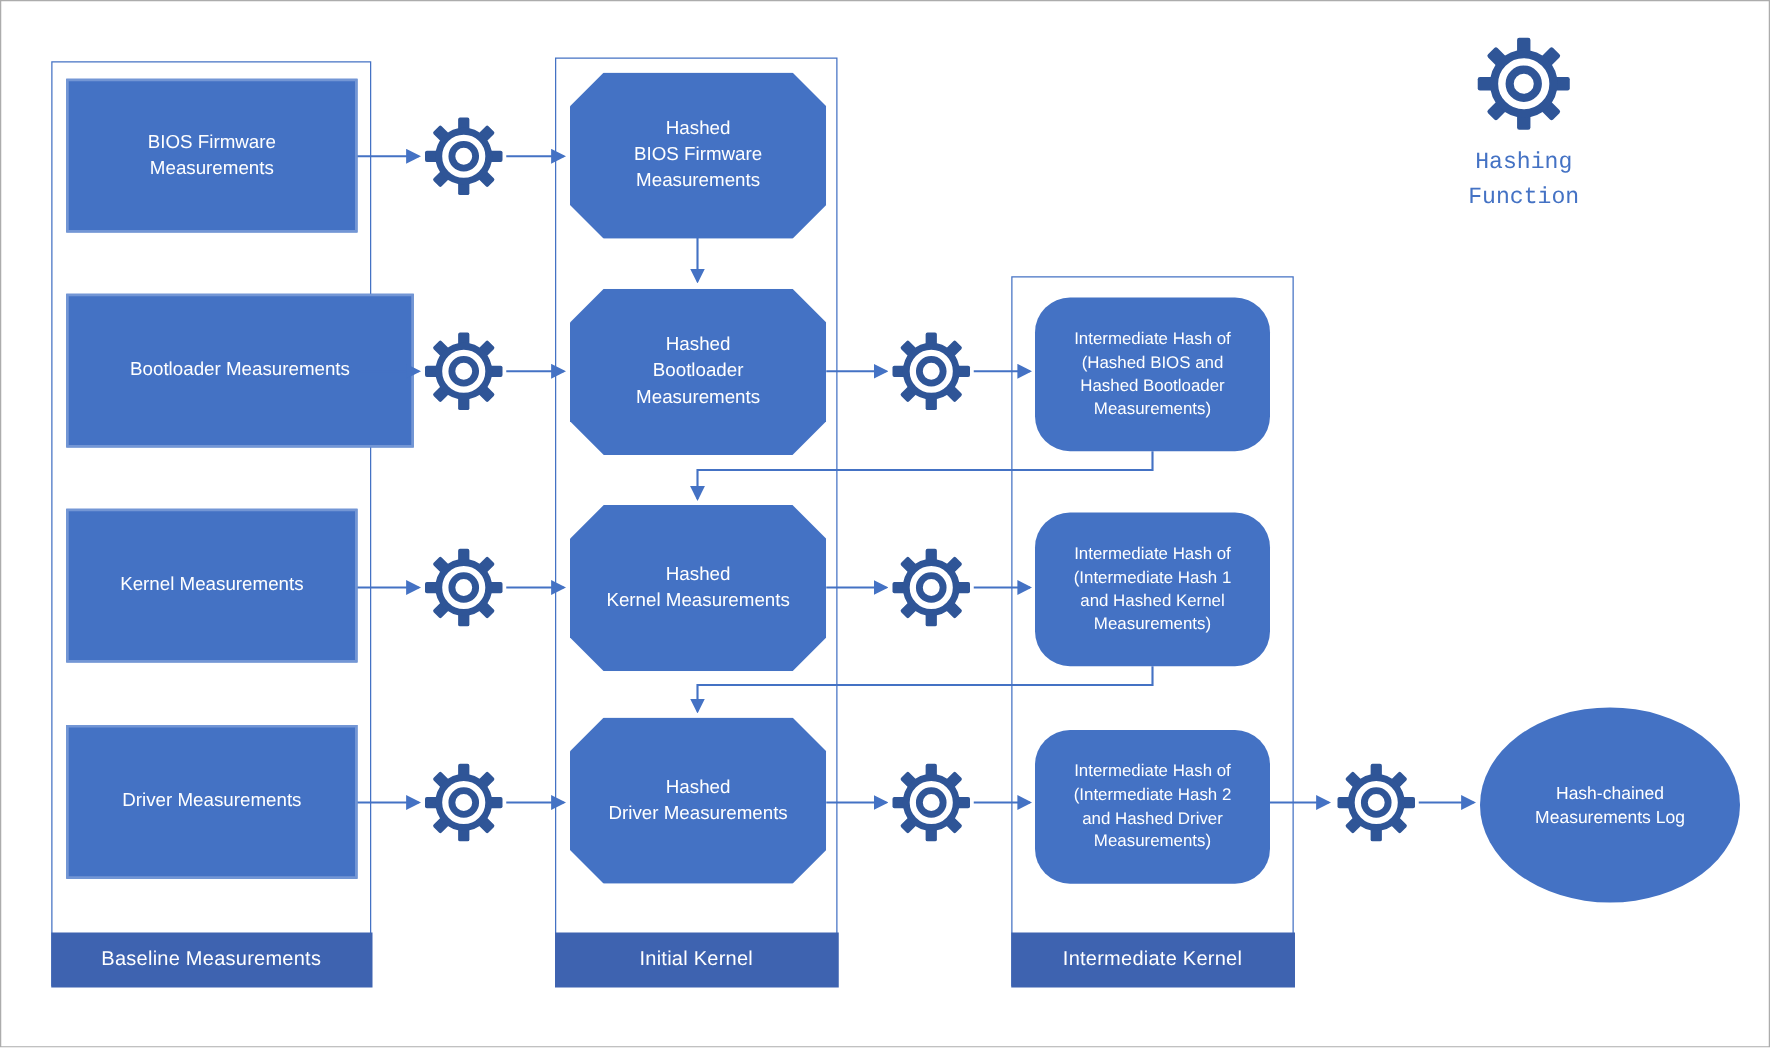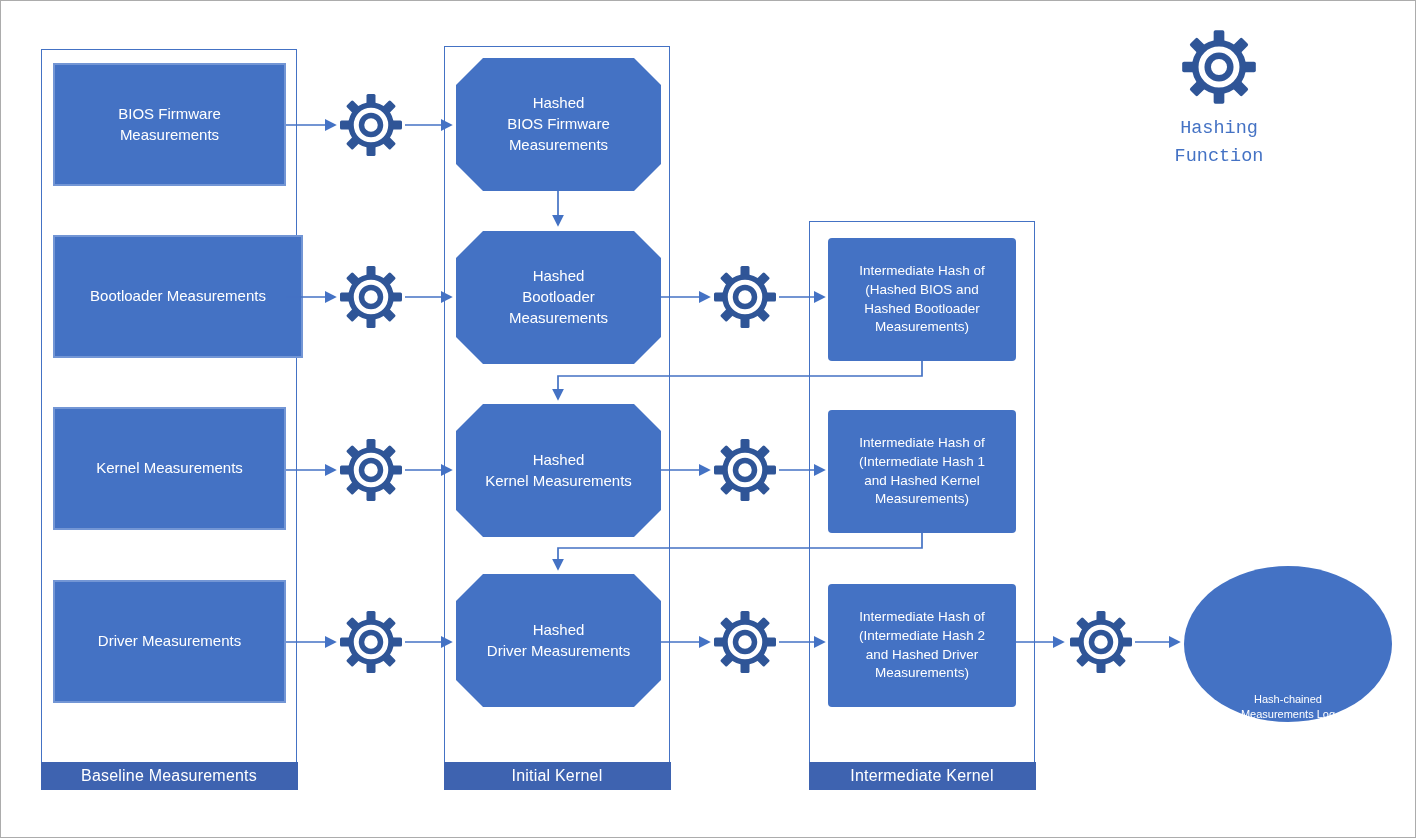--- a/index.html
+++ b/index.html
@@ -4,35 +4,35 @@
 <style>
   html,body { margin:0; padding:0; background:#fff; }
   .page {
     position:relative; width:1416px; height:838px; background:#fff;
     border:1px solid var(--page_border); box-sizing:border-box;
     font-family:"Liberation Sans", sans-serif; overflow:hidden;
   }
   
   .group { position:absolute; border:1.5px solid var(--group_border); box-sizing:border-box; background:transparent; }
   .group-label {
-    position:absolute; left:-1.5px; right:-1.5px; bottom:-1.5px; height:28px;
+    position:absolute; left:-1.5px; right:-1.5px; bottom:-1.5px; height:44px;
     background:var(--label_bar); color:#fff; font-size:16px;
     display:flex; align-items:center; justify-content:center; letter-spacing:.2px;
   }
   
   .node { position:absolute; background:var(--shape_fill); color:#fff;
     display:flex; align-items:center; justify-content:center; text-align:center;
     box-sizing:border-box; }
   .node-text { white-space:pre-line; line-height:1.38; }
   .rect { border:2px solid var(--shape_border); font-size:15px; }
   .oct  { font-size:15px;
     clip-path:polygon(27px 0%, calc(100% - 27px) 0%, 100% 27px, 100% calc(100% - 27px),
       calc(100% - 27px) 100%, 27px 100%, 0% calc(100% - 27px), 0% 27px);border-radius:10px; }
-  .round { border-radius:4px; font-size:13.5px; }
-  .ellipse { border-radius:50%; font-size:11px;align-items:flex-end; }
+  .round { border-radius:28px; font-size:13.5px; }
+  .ellipse { border-radius:50%; font-size:14px; }
   
   .overlay { position:absolute; left:0; top:0; pointer-events:none; }
   .conn { stroke:var(--connector); stroke-width:1.7; fill:none; }
   .mk   { fill:var(--connector); }
   .gear-g rect   { fill:var(--gear); }
   .gear-g circle { fill:none; stroke:var(--gear); stroke-width:5.5; }
   
   .legend { position:absolute; left:1138px; top:28px; width:160px; text-align:center; }
   .legend-label { margin-top:6px; color:var(--legend_text); font-size:18.5px; line-height:1.5; white-space:pre-line;font-family:Liberation Mono, monospace; }
 </style>
@@ -70,21 +70,21 @@
     <div class="group-label">Initial Kernel</div>
   </div>
   <div class="group" style="left:808px; top:220px; width:226px; height:568px;">
     <div class="group-label">Intermediate Kernel</div>
   </div>
 
   <div class="node rect" style="left:52px; top:62px;  width:233px; height:123px;">
     <span class="node-text">BIOS Firmware
 Measurements</span>
     </div>
-  <div class="node rect" style="left:52px; top:234px; width:250px; height:123px;">
+  <div class="node rect" style="left:52px; top:234px; width:278px; height:123px;">
     <span class="node-text">Bootloader Measurements</span>
     </div>
   <div class="node rect" style="left:52px; top:406px; width:233px; height:123px;">
     <span class="node-text">Kernel Measurements</span>
     </div>
   <div class="node rect" style="left:52px; top:579px; width:233px; height:123px;">
     <span class="node-text">Driver Measurements</span>
     </div>
 
   <div class="node oct" style="left:455px; top:57px;  width:205px; height:133px;">

